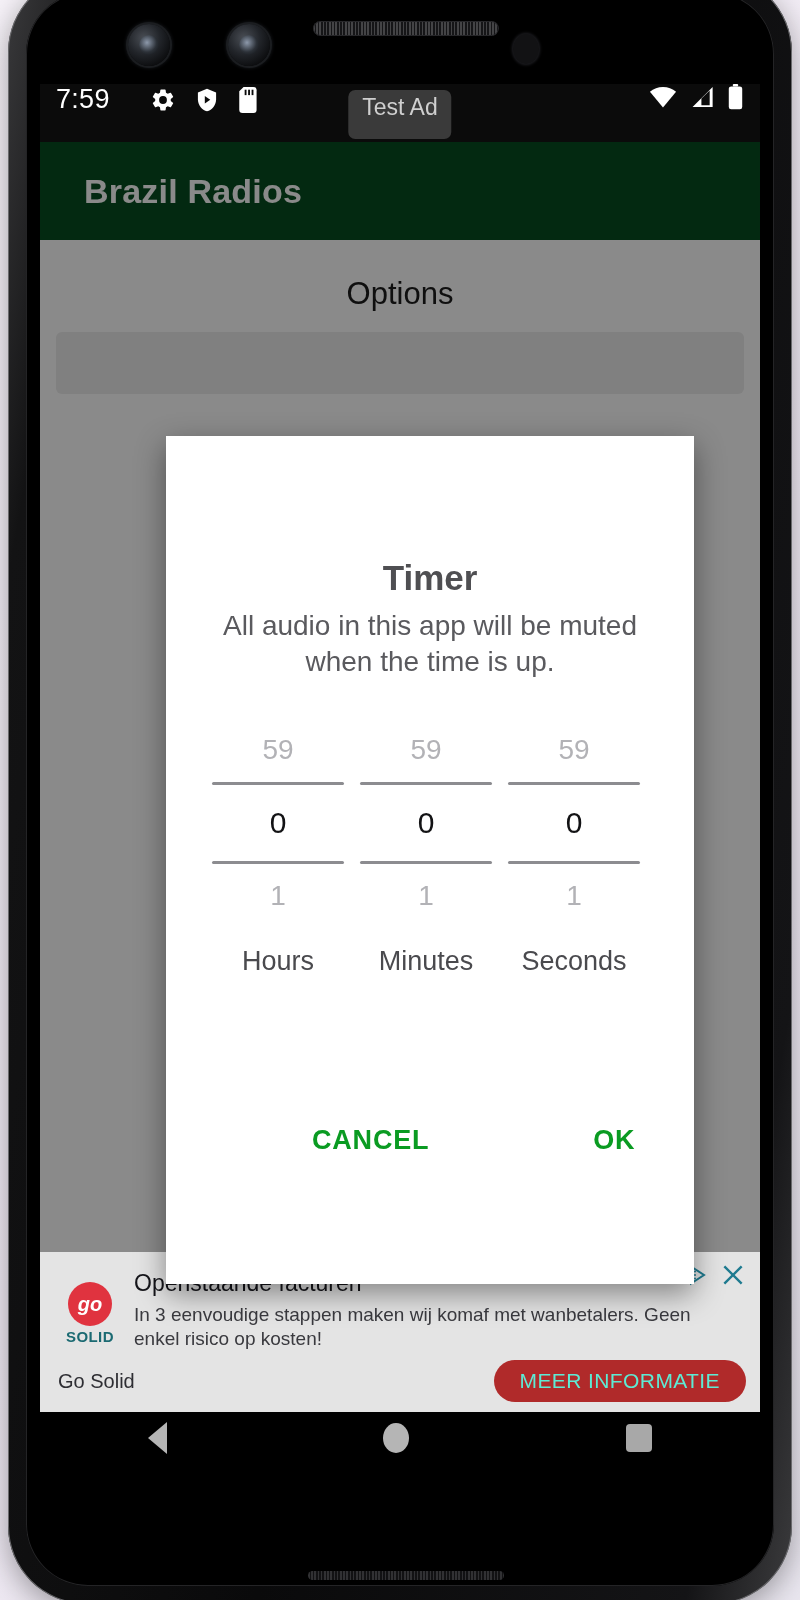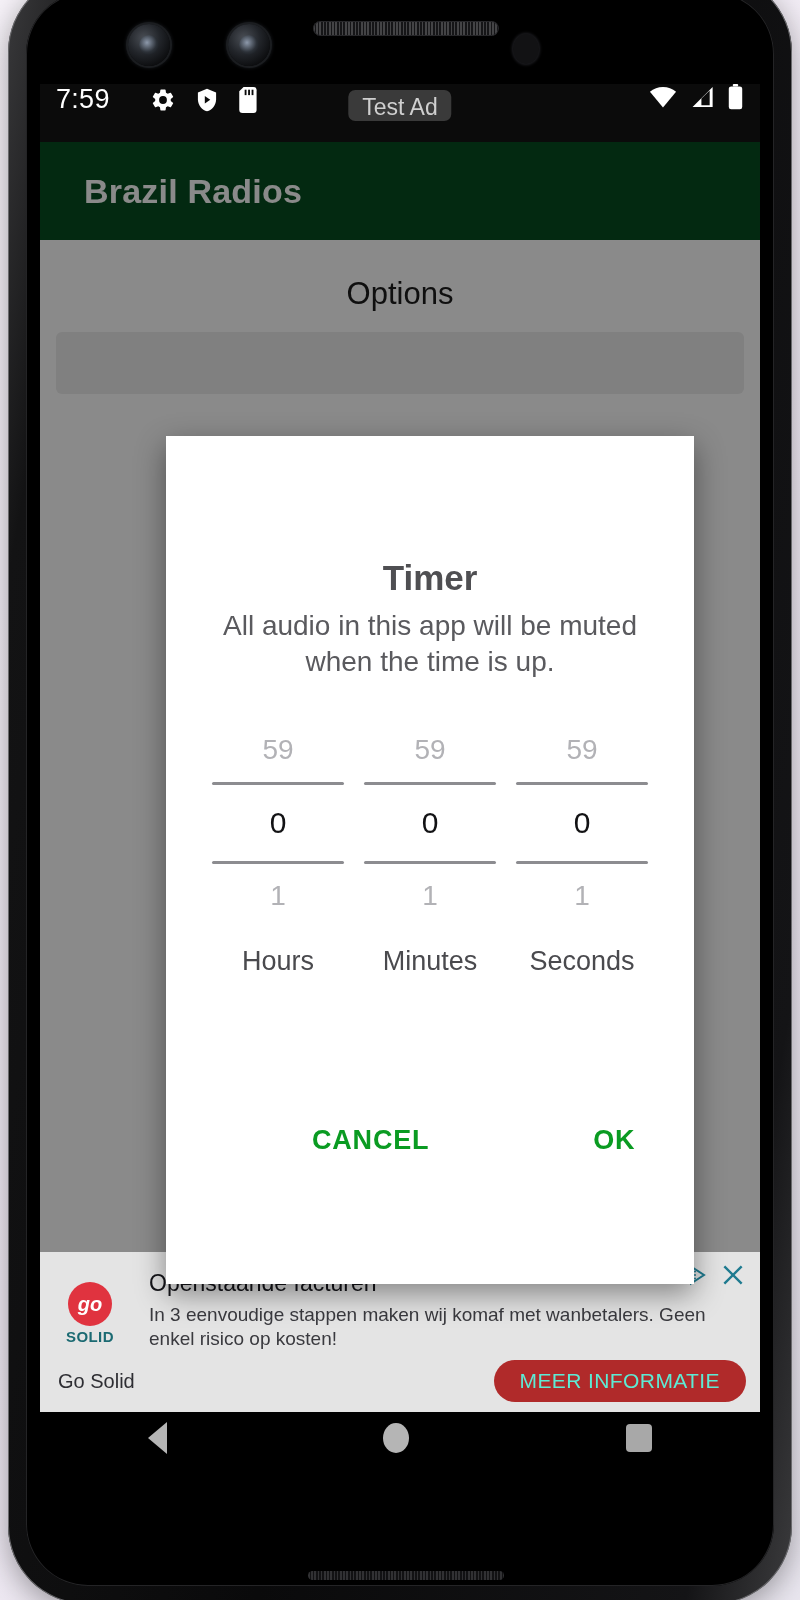--- a/index.html
+++ b/index.html
@@ -252,21 +252,21 @@
     position: absolute;
     left: 0;
     bottom: 52px;
     width: 720px;
     height: 160px;
     background: #e4e4e4;
     box-sizing: border-box;
     padding: 14px 18px 0 18px;
     overflow: hidden;
   }
-  .ad-top { display: flex; gap: 27px; }
+  .ad-top { display: flex; gap: 12px; }
   .ad-logo {
     width: 64px;
     min-width: 64px;
     text-align: center;
     padding-top: 16px;
   }
   .ad-logo-circle {
     width: 44px; height: 44px;
     margin: 0 auto;
     border-radius: 50%;
@@ -325,21 +325,21 @@
     gap: 10px;
   }
   .test-ad-badge {
     position: absolute;
     left: 50%;
     transform: translateX(-50%);
     top: 6px;
     background: #3a3a3a;
     color: #cfcfcf;
     font-size: 23px;
-    padding: 4px 14px 0;
+    padding: 4px 14px 18px;
     border-radius: 7px;
     white-space: nowrap;
   }
 
   
   .sys-nav {
     position: absolute;
     left: 0;
     bottom: 0;
     width: 720px;
@@ -383,21 +383,20 @@
     margin-top: 10px;
     text-align: center;
     font-size: 28px;
     line-height: 1.28;
     color: #5a5a5e;
     padding: 0 6px;
   }
   .picker-row {
     margin-top: 44px;
     display: flex;
-    justify-content: space-between;
     padding: 0 16px;
   }
   .picker { width: 148px; text-align: center; }
   .picker-prev, .picker-next {
     font-size: 28px;
     color: #b2b2b6;
     height: 52px;
     line-height: 52px;
   }
   .picker-divider {

